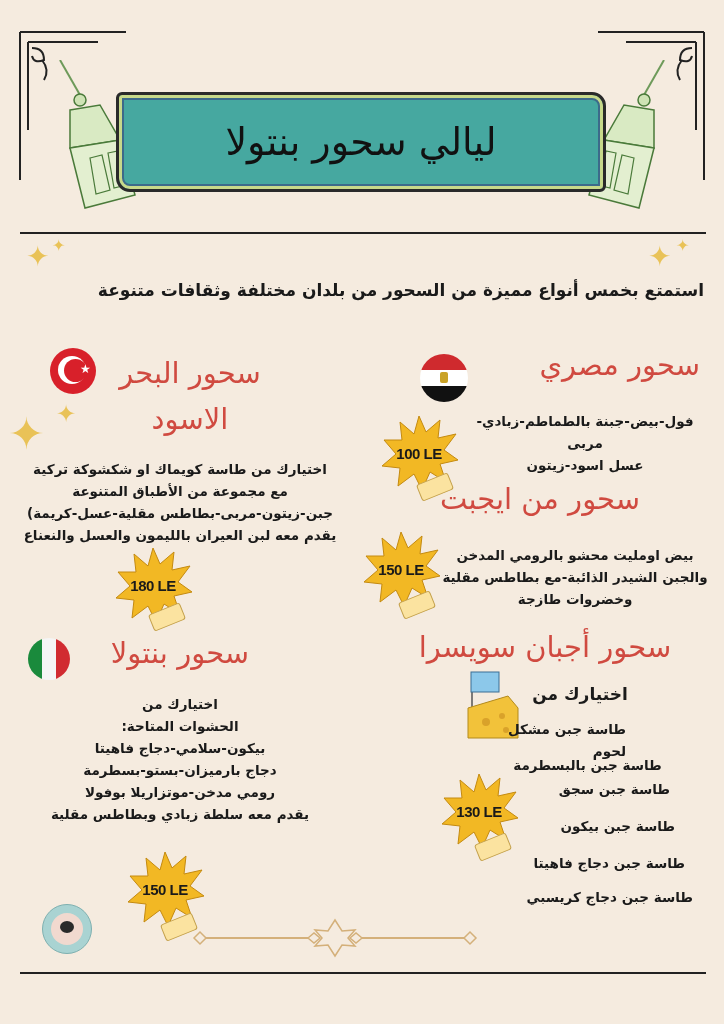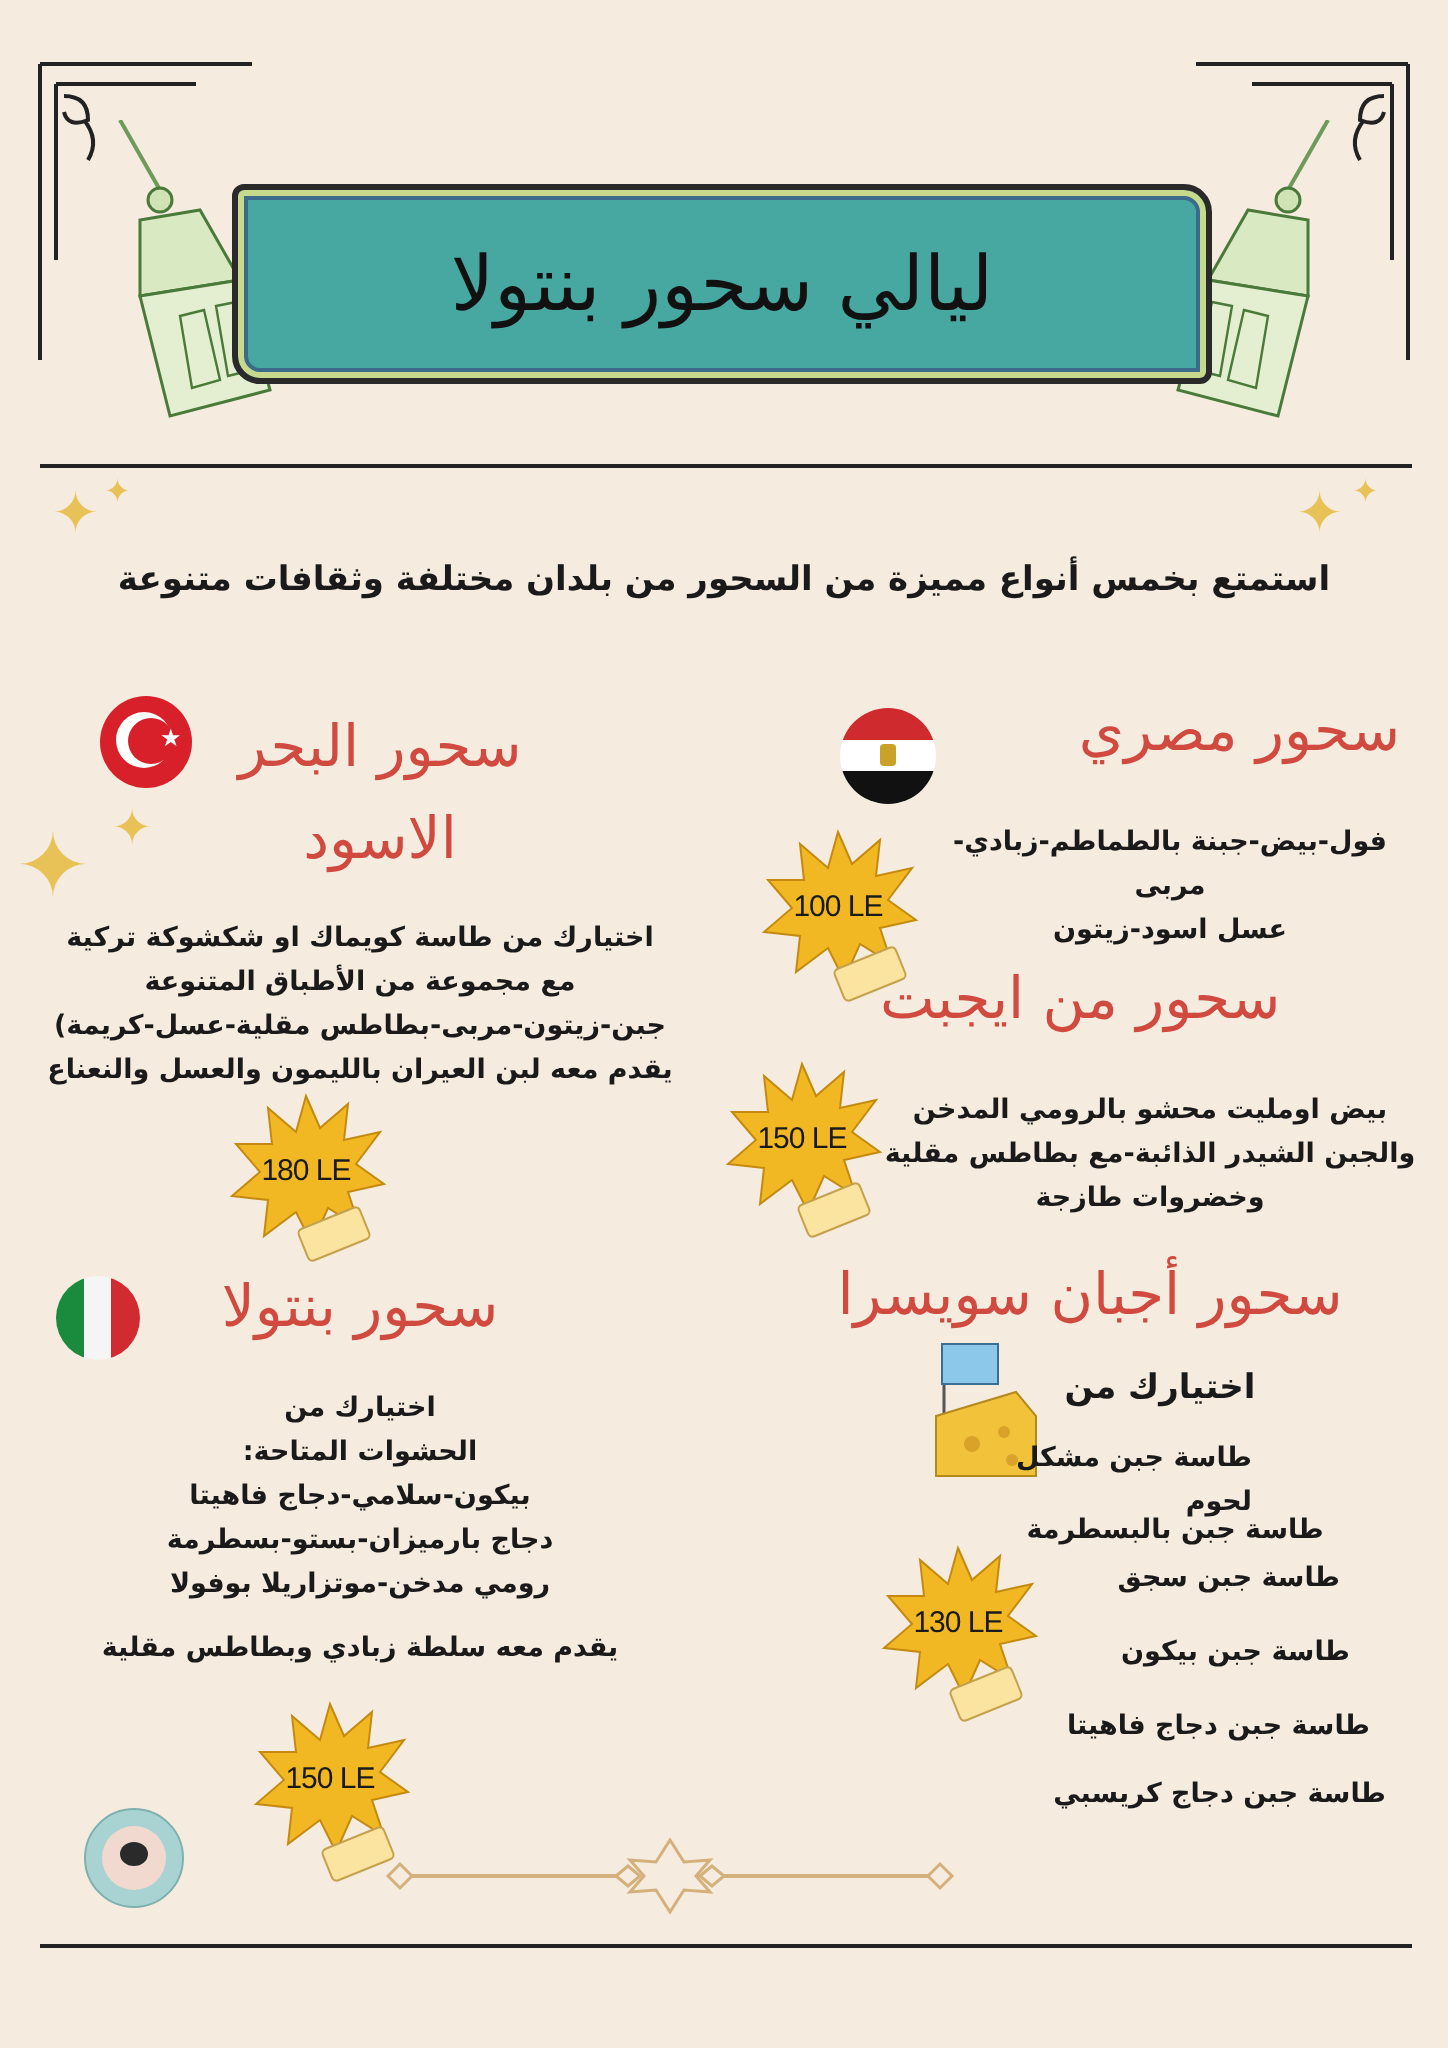--- a/index.html
+++ b/index.html
@@ -21,38 +21,38 @@
     background: #46a8a0;
     border: 3px solid #2a2a2a;
     box-shadow: inset 0 0 0 3px #c7d98a, inset 0 0 0 5px #3c6a8a;
     border-radius: 6px 14px 6px 14px;
     display: flex; align-items: center; justify-content: center;
   }
   .banner-title { font-size: 38px; font-weight: normal; color: #111; }
 
   .rule { left: 20px; width: 686px; height: 2px; background: #222; }
 
-  .subtitle { left: 20px; width: 684px; top: 280px; text-align: center; font-size: 17px; }
+  .subtitle { left: 20px; width: 684px; top: 280px; font-size: 17px; }
 
   .heading { color: #d04a40; font-size: 29px; font-weight: normal; }
   .body-text { font-size: 13.5px; line-height: 22px; text-align: center; font-weight: bold; }
 
   .flag { border-radius: 50%; overflow: hidden; }
   .flag-eg { width: 48px; height: 48px; background: linear-gradient(#cf2a2e 0 33%, #ffffff 33% 66%, #111 66% 100%); }
   .flag-eg::after { content: ""; position: absolute; left: 20px; top: 18px; width: 8px; height: 11px; background: #c9a227; border-radius: 2px; }
   .flag-tr { width: 46px; height: 46px; background: #d8202a; }
   .flag-it { width: 42px; height: 42px; background: linear-gradient(90deg, #1a8a3c 0 33%, #f5f5f5 33% 66%, #d12b31 66% 100%); }
 
   
   .badge { width: 82px; height: 82px; }
   .badge svg { position: absolute; left: 0; top: 0; }
   .badge-text {
     position: absolute; left: 0; top: 0; width: 82px; height: 82px;
     display: flex; align-items: center; justify-content: center;
-    font-family: "Liberation Sans", sans-serif; font-weight: normal; font-size: 15px; color: #1a1a1a;
+    font-family: "Liberation Sans", sans-serif; font-weight: bold; font-size: 15px; color: #1a1a1a;
     letter-spacing: -0.5px;
   }
 
   .sparkle { color: #e9c257; }
   .divider-orn { left: 190px; top: 918px; width: 290px; height: 40px; }
 </style>
 </head>
 <body>
 
 <svg class="abs" style="left:18px;top:30px" width="110" height="160" viewBox="0 0 110 160">
@@ -172,21 +172,21 @@
 <div class="abs" style="left:150px;top:608px;width:34px;height:18px;background:#fbe3a0;border:1px solid #c4a14c;transform:rotate(-22deg);border-radius:3px"></div>
 
 <div class="abs flag flag-it" style="left:28px;top:638px"></div>
 <div class="abs heading ar" style="left:80px;top:636px;width:200px;text-align:center">سحور بنتولا</div>
 <div class="abs body-text ar" style="left:20px;top:693px;width:320px">
   <div>اختيارك من</div>
   <div>الحشوات المتاحة:</div>
   <div>بيكون-سلامي-دجاج فاهيتا</div>
   <div>دجاج بارميزان-بستو-بسطرمة</div>
   <div>رومي مدخن-موتزاريلا بوفولا</div>
-  <div style="margin-top:10px">يقدم معه سلطة زبادي وبطاطس مقلية</div>
+  <div style="">يقدم معه سلطة زبادي وبطاطس مقلية</div>
 </div>
 <div class="abs badge" style="left:124px;top:848px">
   <svg width="82" height="82" viewBox="0 0 82 82">
     <polygon points="41,4 48,20 62,8 60,26 78,22 66,38 80,48 62,52 68,70 52,60 44,78 36,62 20,74 22,56 4,54 18,42 6,28 24,28 22,10 36,22" fill="#f2b824" stroke="#c48a10" stroke-width="1"></polygon>
   </svg>
   <div class="badge-text">150 LE</div>
 </div>
 <div class="abs" style="left:162px;top:918px;width:34px;height:18px;background:#fbe3a0;border:1px solid #c4a14c;transform:rotate(-22deg);border-radius:3px"></div>
 
 <div class="abs" style="left:42px;top:904px;width:50px;height:50px;border-radius:50%;background:#a9d3d2;border:1px solid #7fb0b0">

